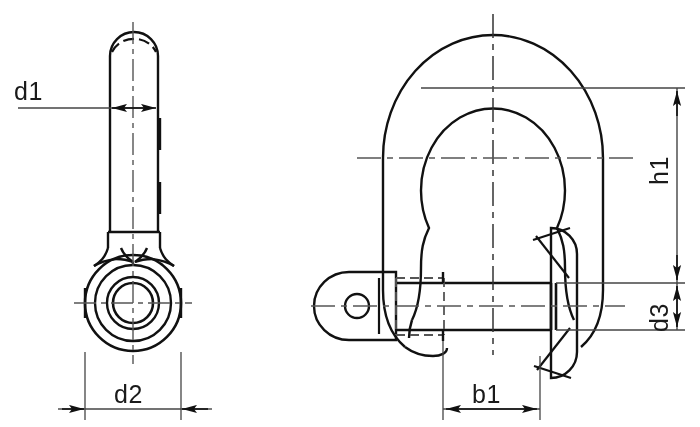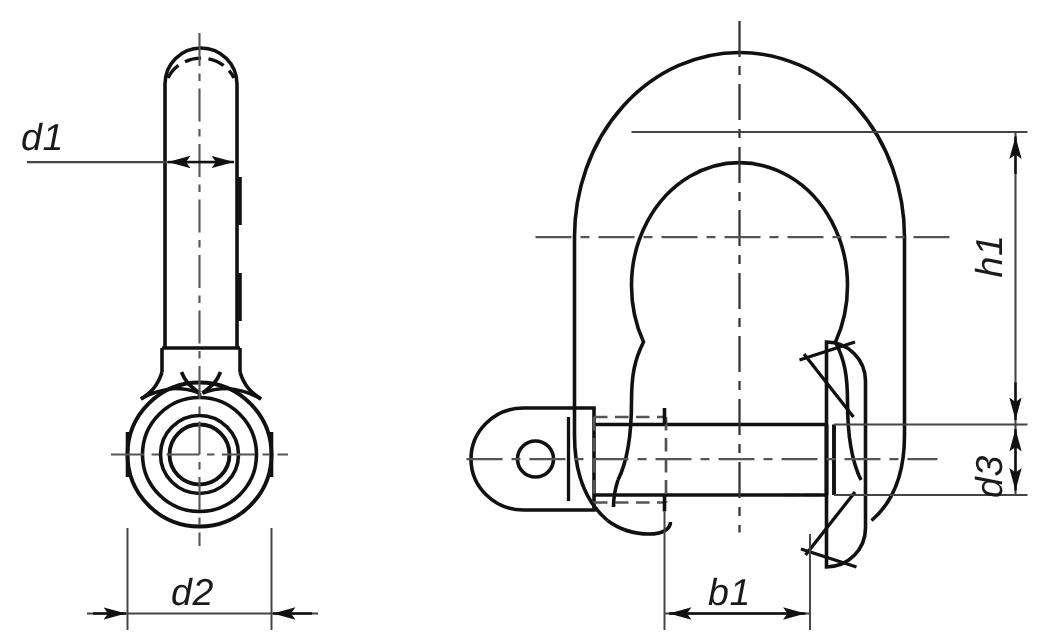--- a/index.html
+++ b/index.html
@@ -2,21 +2,20 @@
 <html><head>
 <meta charset="utf-8">
 <style>
   html,body{margin:0;padding:0;background:#ffffff;}
   #sheet{
     position:relative;
     width:700px;height:427px;
     background:#ffffff;
     overflow:hidden;
     font-family:"Liberation Sans", sans-serif;
-    font-style:italic;
   }
   #sheet svg{position:absolute;left:0;top:0;width:700px;height:427px;display:block;}
   .dimtext{
     font-family:"Liberation Sans", sans-serif;
     font-size:25px;
     fill:#1a1a1a;
     letter-spacing:0.5px;
   }
 </style>
 </head>

